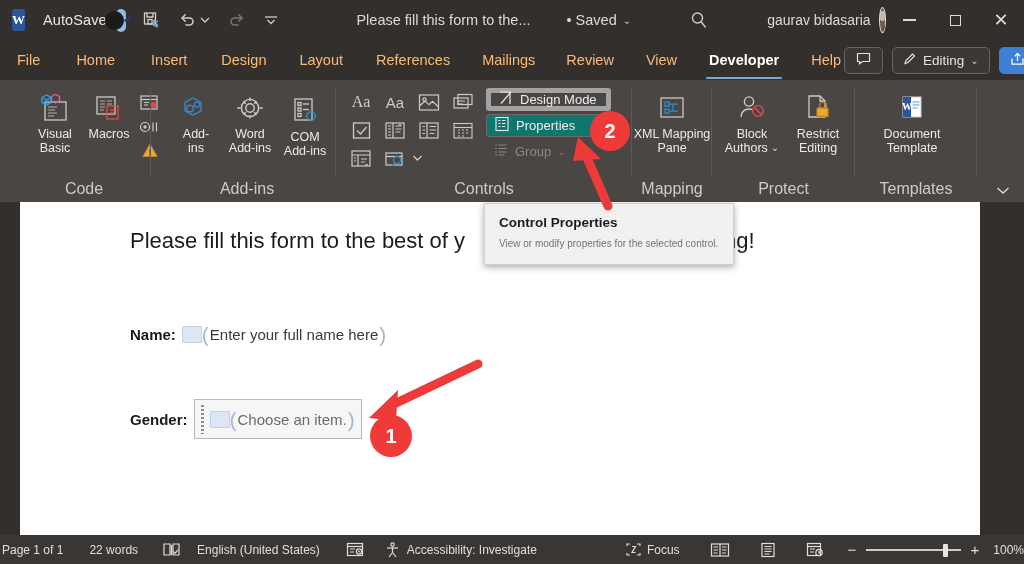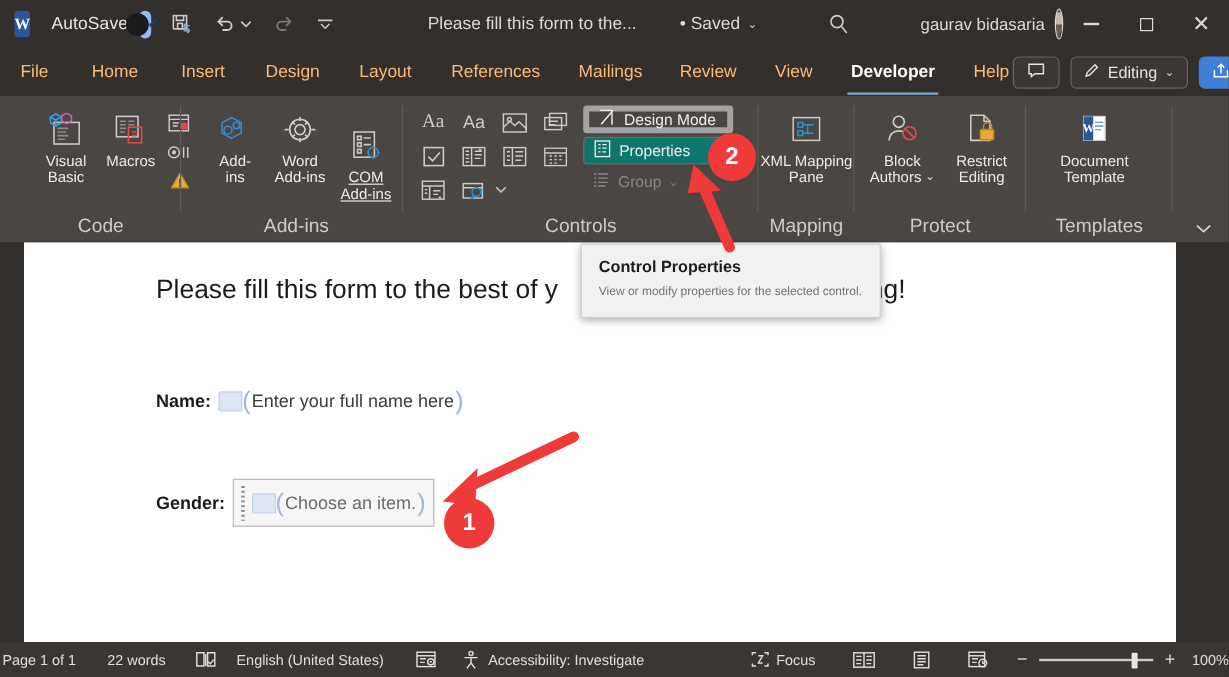--- a/index.html
+++ b/index.html
@@ -385,21 +385,21 @@
         <span class="ic">
           <svg width="32" height="30" viewBox="0 0 32 30" fill="none" stroke="#cfcac6" stroke-width="1.4">
             <circle cx="16" cy="14" r="4.2"></circle>
             <path d="M16 3.5v3.4M16 21.1v3.4M6.6 14H3.2M28.8 14h-3.4M9.4 7.4l2.4 2.4M20.2 18.2l2.4 2.4M22.6 7.4l-2.4 2.4M11.8 18.2l-2.4 2.4"></path>
             <circle cx="16" cy="14" r="8.6"></circle>
           </svg>
         </span>
         <span>Word</span>
         <span>Add-ins</span>
       </div>
-      <div class="bigbtn" style="left:117px; top:24px;text-decoration:underline;">
+      <div class="bigbtn" style="left:117px; top:13px;">
         <span class="ic">
           <svg width="32" height="30" viewBox="0 0 32 30" fill="none" stroke-width="1.3">
             <rect x="6" y="2" width="17" height="21" stroke="#cfcac6"></rect>
             <rect x="9" y="5.5" width="3" height="3" stroke="#cfcac6"></rect>
               <path d="M14 7h6" stroke="#cfcac6"></path>
             <rect x="9" y="11" width="3" height="3" stroke="#cfcac6"></rect>
               <path d="M14 12.5h6" stroke="#cfcac6"></path>
             <rect x="9" y="16.5" width="3" height="3" stroke="#cfcac6"></rect>
             <circle cx="22" cy="19" r="4.2" stroke="#2b8fd4"></circle>
             <path d="M22 13.6v1.6M22 22.8v1.6M16.6 19h1.6M25.8 19h1.6" stroke="#2b8fd4"></path>

